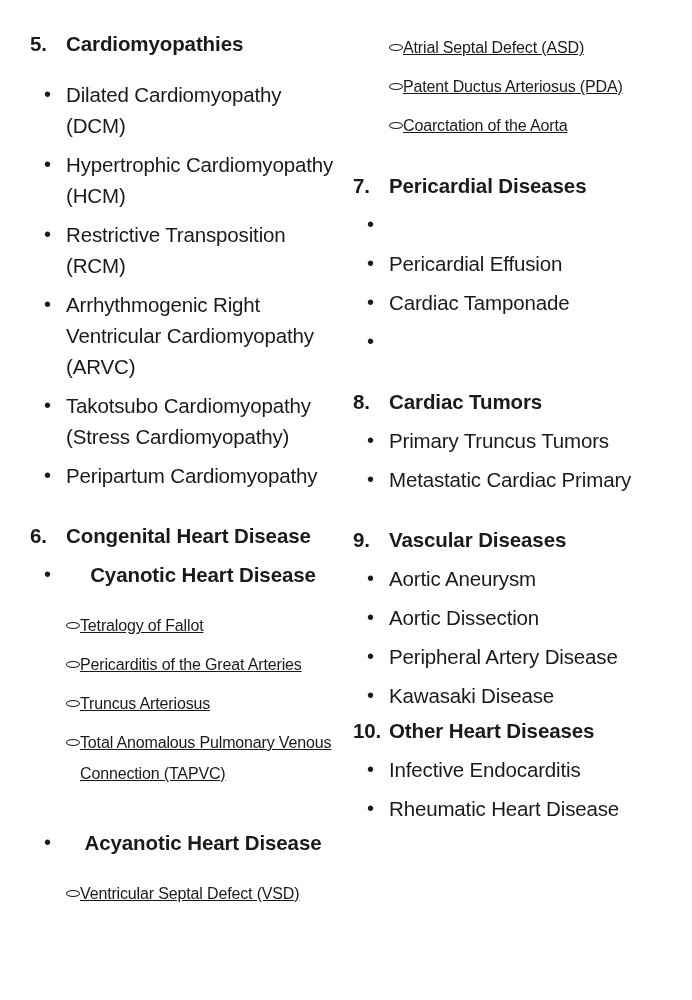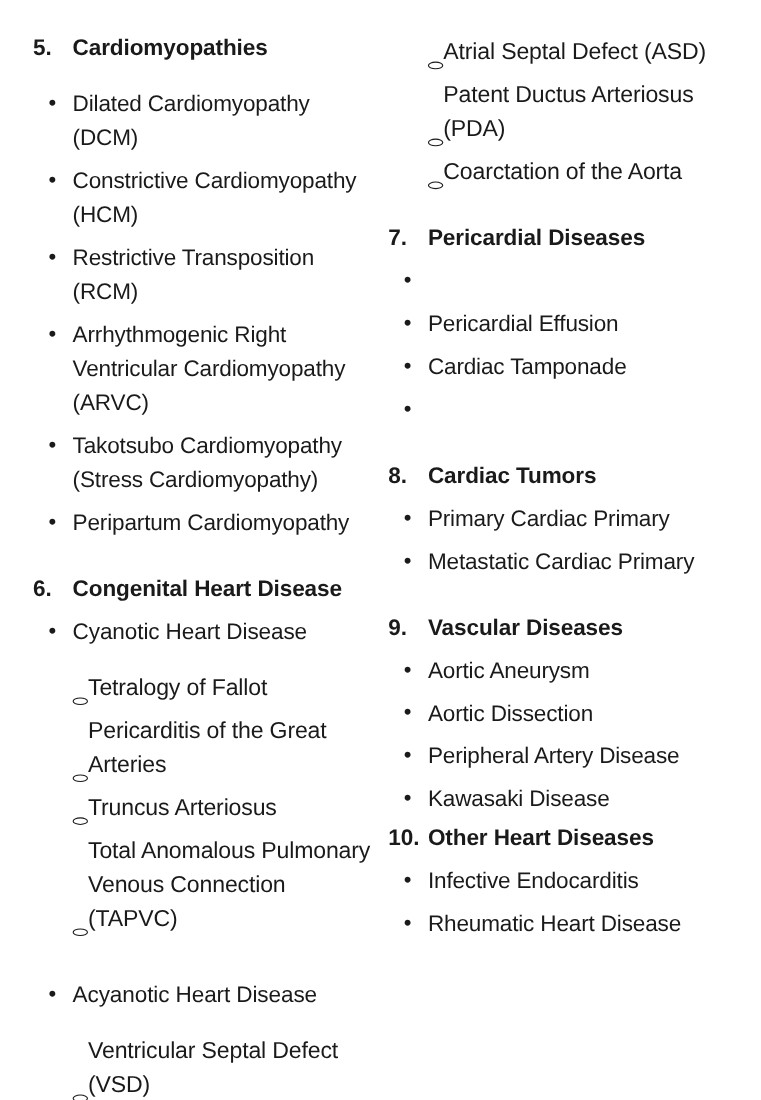--- a/index.html
+++ b/index.html
@@ -57,30 +57,31 @@
     letter-spacing:-0.15px;
   }
   .b-item .dot {
     flex:0 0 22px;
     margin-left:14px;
     font-size:20px;
     line-height:31px;
     text-align:left;
   }
   .b-item .text { flex:1; }
-  .b-item.bold .text { font-weight:normal; letter-spacing:-0.1px; }
+  .b-item.bold .text { font-weight:bold; letter-spacing:-0.1px;text-align:center; }
 
   
   .c-item {
     display:flex;
-    align-items:flex-end;
-    font-size:21px;
+    align-items:flex-start;
+    font-size:16px;
     line-height:31px;
     margin-top:8px;
     letter-spacing:-0.15px;
+    text-decoration:underline;
   }
   .c-item .ring {
     flex:0 0 14px;
     margin-left:36px;
     margin-top:12px;
     height:7px;
     width:7px;
     border:1.4px solid #1a1a1a;
     border-radius:50%;
     background:transparent;
@@ -105,21 +106,21 @@
       <span class="marker">5.</span>
       <span class="text">Cardiomyopathies</span>
     </div>
 
     <div class="b-item gap-sub">
       <span class="dot">•</span>
       <span class="text">Dilated Cardiomyopathy (DCM)</span>
     </div>
     <div class="b-item">
       <span class="dot">•</span>
-      <span class="text">Constrictive Cardiomyopathy (HCM)</span>
+      <span class="text">Hypertrophic Cardiomyopathy (HCM)</span>
     </div>
     <div class="b-item">
       <span class="dot">•</span>
       <span class="text">Restrictive Transposition (RCM)</span>
     </div>
     <div class="b-item">
       <span class="dot">•</span>
       <span class="text">Arrhythmogenic Right Ventricular Cardiomyopathy (ARVC)</span>
     </div>
     <div class="b-item">
@@ -203,21 +204,21 @@
     <div class="b-item">
       <span class="dot">•</span>
     </div>
 
     <div class="num-item gap-section">
       <span class="marker">8.</span>
       <span class="text">Cardiac Tumors</span>
     </div>
     <div class="b-item gap-none">
       <span class="dot">•</span>
-      <span class="text">Primary Cardiac Primary</span>
+      <span class="text">Primary Truncus Tumors</span>
     </div>
     <div class="b-item">
       <span class="dot">•</span>
       <span class="text">Metastatic Cardiac Primary</span>
     </div>
 
     <div class="num-item gap-section">
       <span class="marker">9.</span>
       <span class="text">Vascular Diseases</span>
     </div>

